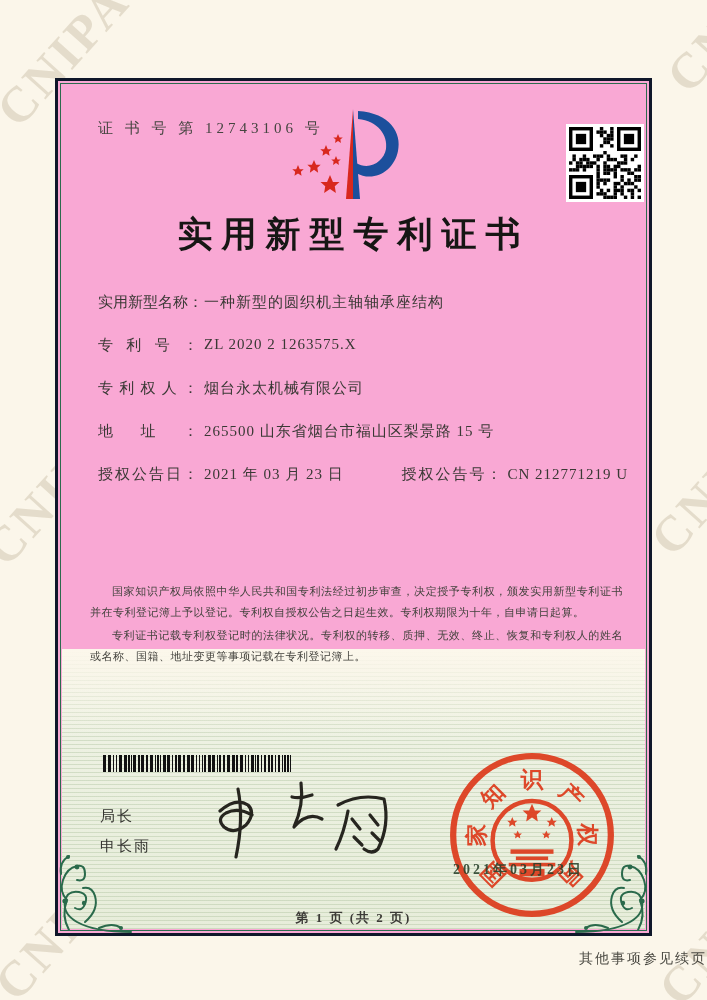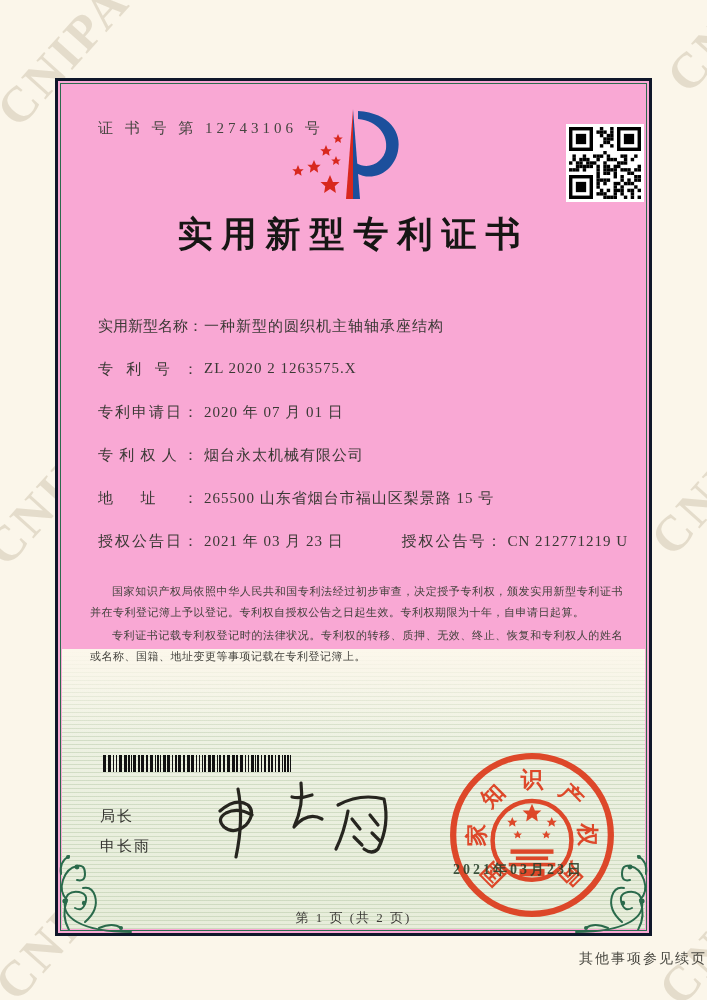--- a/index.html
+++ b/index.html
@@ -41,21 +41,21 @@
   .cert-no{
     position:absolute;left:40px;top:38px;font-size:15px;letter-spacing:4px;color:#454540;
   }
   .logo{position:absolute;left:228px;top:22px;width:130px;height:102px;}
   .qr{position:absolute;left:508px;top:43px;width:72px;height:72px;background:#fff;padding:3px;}
   .title{
     position:absolute;left:0;top:130px;width:100%;text-align:center;
     font-size:35px;font-weight:bold;letter-spacing:9px;color:#161614;
   }
   
-  .fields{position:absolute;left:40px;top:212px;width:520px;font-size:15px;margin-top:24px;}
+  .fields{position:absolute;left:40px;top:212px;width:520px;font-size:15px;}
   .frow{margin-bottom:24px;white-space:nowrap;}
   .flabel{
     display:inline-block;width:100px;text-align:justify;text-align-last:justify;
     color:#3a3935;vertical-align:top;
   }
   .flabel::after{content:"：";}
   .fcolon-gap{display:inline-block;width:6px;}
   .fvalue{color:#3a3935;letter-spacing:1px;}
   .grant-row{white-space:nowrap;}
   .grant-right{margin-left:54px;}
@@ -70,21 +70,21 @@
   .sig-title{position:absolute;left:42px;top:726px;font-size:15px;letter-spacing:2px;color:#33332f;}
   .sig-name{position:absolute;left:42px;top:756px;font-size:15px;letter-spacing:2px;color:#33332f;}
   .signature{position:absolute;left:142px;top:690px;width:200px;height:100px;}
   .seal{position:absolute;left:388px;top:668px;width:172px;height:172px;opacity:.92;}
   .seal-date{
     position:absolute;left:395px;top:780px;font-size:14px;letter-spacing:3px;
     color:#27402a;z-index:7;font-weight:bold;opacity:.88;
   }
   .page-info{
     position:absolute;left:0;top:828px;width:100%;text-align:center;
-    font-size:13px;letter-spacing:2px;color:#3c3b37;
+    font-size:13px;letter-spacing:2px;color:#3c3b37;font-weight:bold;
   }
   .footer-note{
     position:absolute;left:0;top:950px;width:707px;text-align:right;
     font-size:14px;letter-spacing:2px;color:#4a4942;
   }
 </style>
 </head>
 <body>
 
 <span class="watermark" style="left:-22px;top:26px">CNIPA</span>
@@ -292,23 +292,20 @@
   <div class="title">实用新型专利证书</div>
 
   <div class="fields">
     <div class="frow">
       <span class="flabel">实用新型名称</span><span class="fcolon-gap"></span><span class="fvalue">一种新型的圆织机主轴轴承座结构</span>
     </div>
     <div class="frow">
       <span class="flabel">专利号</span><span class="fcolon-gap"></span><span class="fvalue">ZL 2020 2 1263575.X</span>
     </div>
     <div class="frow">
-      <span class="flabel">专利申请日</span><span class="fcolon-gap"></span><span class="fvalue">2020 年 07 月 01 日</span>
-    </div>
-    <div class="frow">
       <span class="flabel">专利权人</span><span class="fcolon-gap"></span><span class="fvalue">烟台永太机械有限公司</span>
     </div>
     <div class="frow">
       <span class="flabel">地址</span><span class="fcolon-gap"></span><span class="fvalue">265500 山东省烟台市福山区梨景路 15 号</span>
     </div>
     <div class="frow grant-row">
       <span class="flabel">授权公告日</span><span class="fcolon-gap"></span><span class="fvalue">2021 年 03 月 23 日</span>
       <span class="grant-right"><span class="flabel">授权公告号</span><span class="fcolon-gap"></span><span class="fvalue">CN 212771219 U</span></span>
     </div>
   </div>

